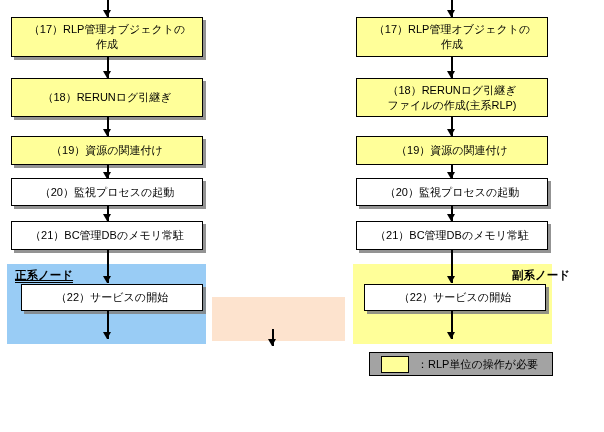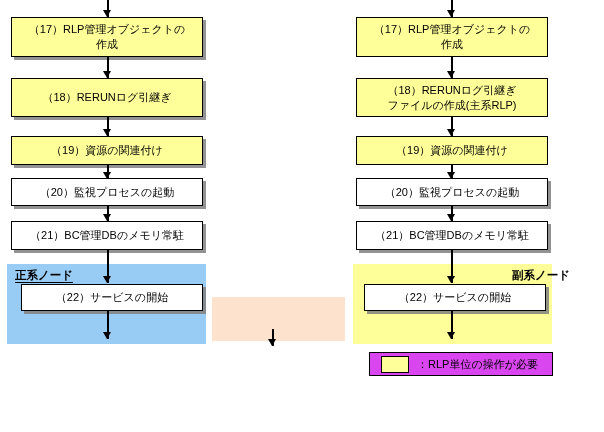--- a/index.html
+++ b/index.html
@@ -84,21 +84,21 @@
     border-left: 4.5px solid transparent;
     border-right: 4.5px solid transparent;
     border-top: 7px solid #000;
   }
 
   
   .legend-box {
     position: absolute;
     box-sizing: border-box;
     border: 1px solid #000;
-    background: #d946ef;
+    background: #a3a3a3;
     display: flex;
     align-items: center;
     z-index: 6;
   }
   .legend-swatch {
     width: 26px;
     height: 15px;
     background: #ffff99;
     border: 1px solid #000;
     margin-left: 11px;
@@ -186,21 +186,21 @@
   </div>
 
   <div class="pbox white" style="left:11px; top:178px; width:192px; height:28px;">
     <span>（20）監視プロセスの起動</span>
   </div>
 
   <div class="pbox white" style="left:11px; top:221px; width:192px; height:29px;">
     <span>（21）BC管理DBのメモリ常駐</span>
   </div>
 
-  <div class="zone-label underlined" style="left:15px; top:269px;">正系ノード</div>
+  <div class="zone-label underlined" style="left:15px; top:269px;text-decoration:underline;">正系ノード</div>
 
   <div class="pbox white" style="left:21px; top:284px; width:182px; height:27px;">
     <span>（22）サービスの開始</span>
   </div>
 
   <div class="arrow" style="left:272px; top:329px;">
     <div class="shaft" style="height:17px;"></div>
     <div class="head" style="top:10px;"></div>
   </div>
 

